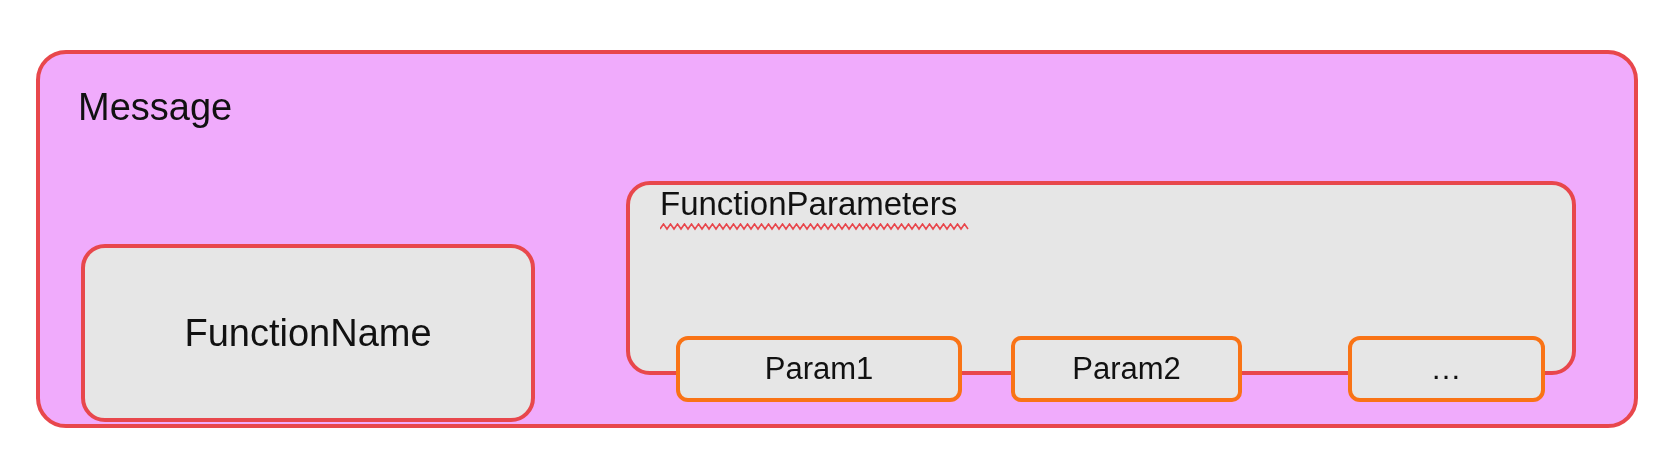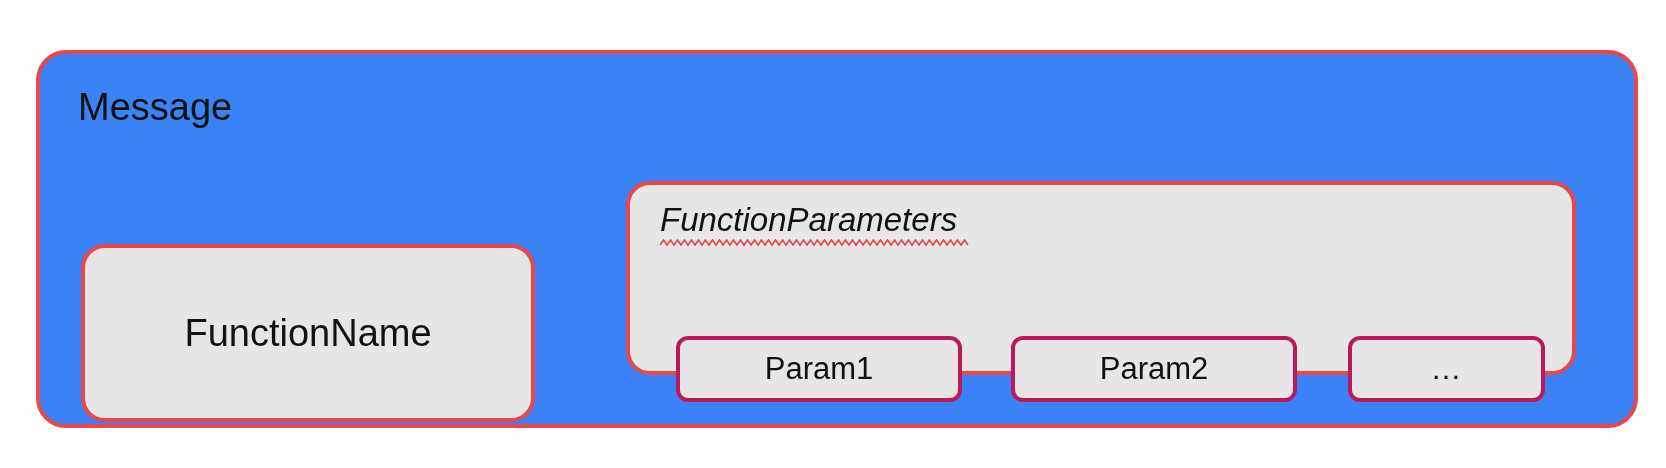--- a/index.html
+++ b/index.html
@@ -25,21 +25,21 @@
   }
 
   
   .message-box {
     position: absolute;
     left: 36px;
     top: 50px;
     width: 1602px;
     height: 378px;
     box-sizing: border-box;
-    background: #3b82f6;
+    background: #f0abfc;
     border: 4px solid #E8474C;
     border-radius: 30px;
   }
 
   .message-title {
     position: absolute;
     left: 38px;
     top: 33px;
     font-size: 38px;
     line-height: 40px;
@@ -79,23 +79,22 @@
     height: 194px;
     box-sizing: border-box;
     background: #E6E6E6;
     border: 4px solid #E8474C;
     border-radius: 24px;
   }
 
   .function-params-title-wrap {
     position: absolute;
     left: 30px;
-    top: 16px;
+    top: 0;
     height: 46px;
-    font-style: italic;
   }
   .function-params-title {
     font-size: 33px;
     line-height: 38px;
     color: #111111;
     white-space: nowrap;
     display: inline-block;
   }
   .squiggle {
     display: block;
@@ -111,35 +110,35 @@
     top: 0;
     width: 100%;
     height: 100%;
   }
   .param-chip {
     position: absolute;
     top: 151px;
     height: 66px;
     box-sizing: border-box;
     background: #E6E6E6;
-    border: 4px solid #be185d;
+    border: 4px solid #f97316;
     border-radius: 12px;
     display: flex;
     align-items: center;
     justify-content: center;
   }
   .param-chip .param-label {
     font-size: 31px;
     line-height: 34px;
     color: #111111;
     white-space: nowrap;
   }
 
   .param-chip-0 { left: 46px;  width: 286px; }
-  .param-chip-1 { left: 381px; width: 286px; }
+  .param-chip-1 { left: 381px; width: 231px; border-radius: 10px; }
   .param-chip-2 { left: 718px; width: 197px; }
 
   .param-chip-2 .param-label {
     font-size: 31px;
     letter-spacing: 1px;
   }
 </style>
 </head>
 <body>
 

